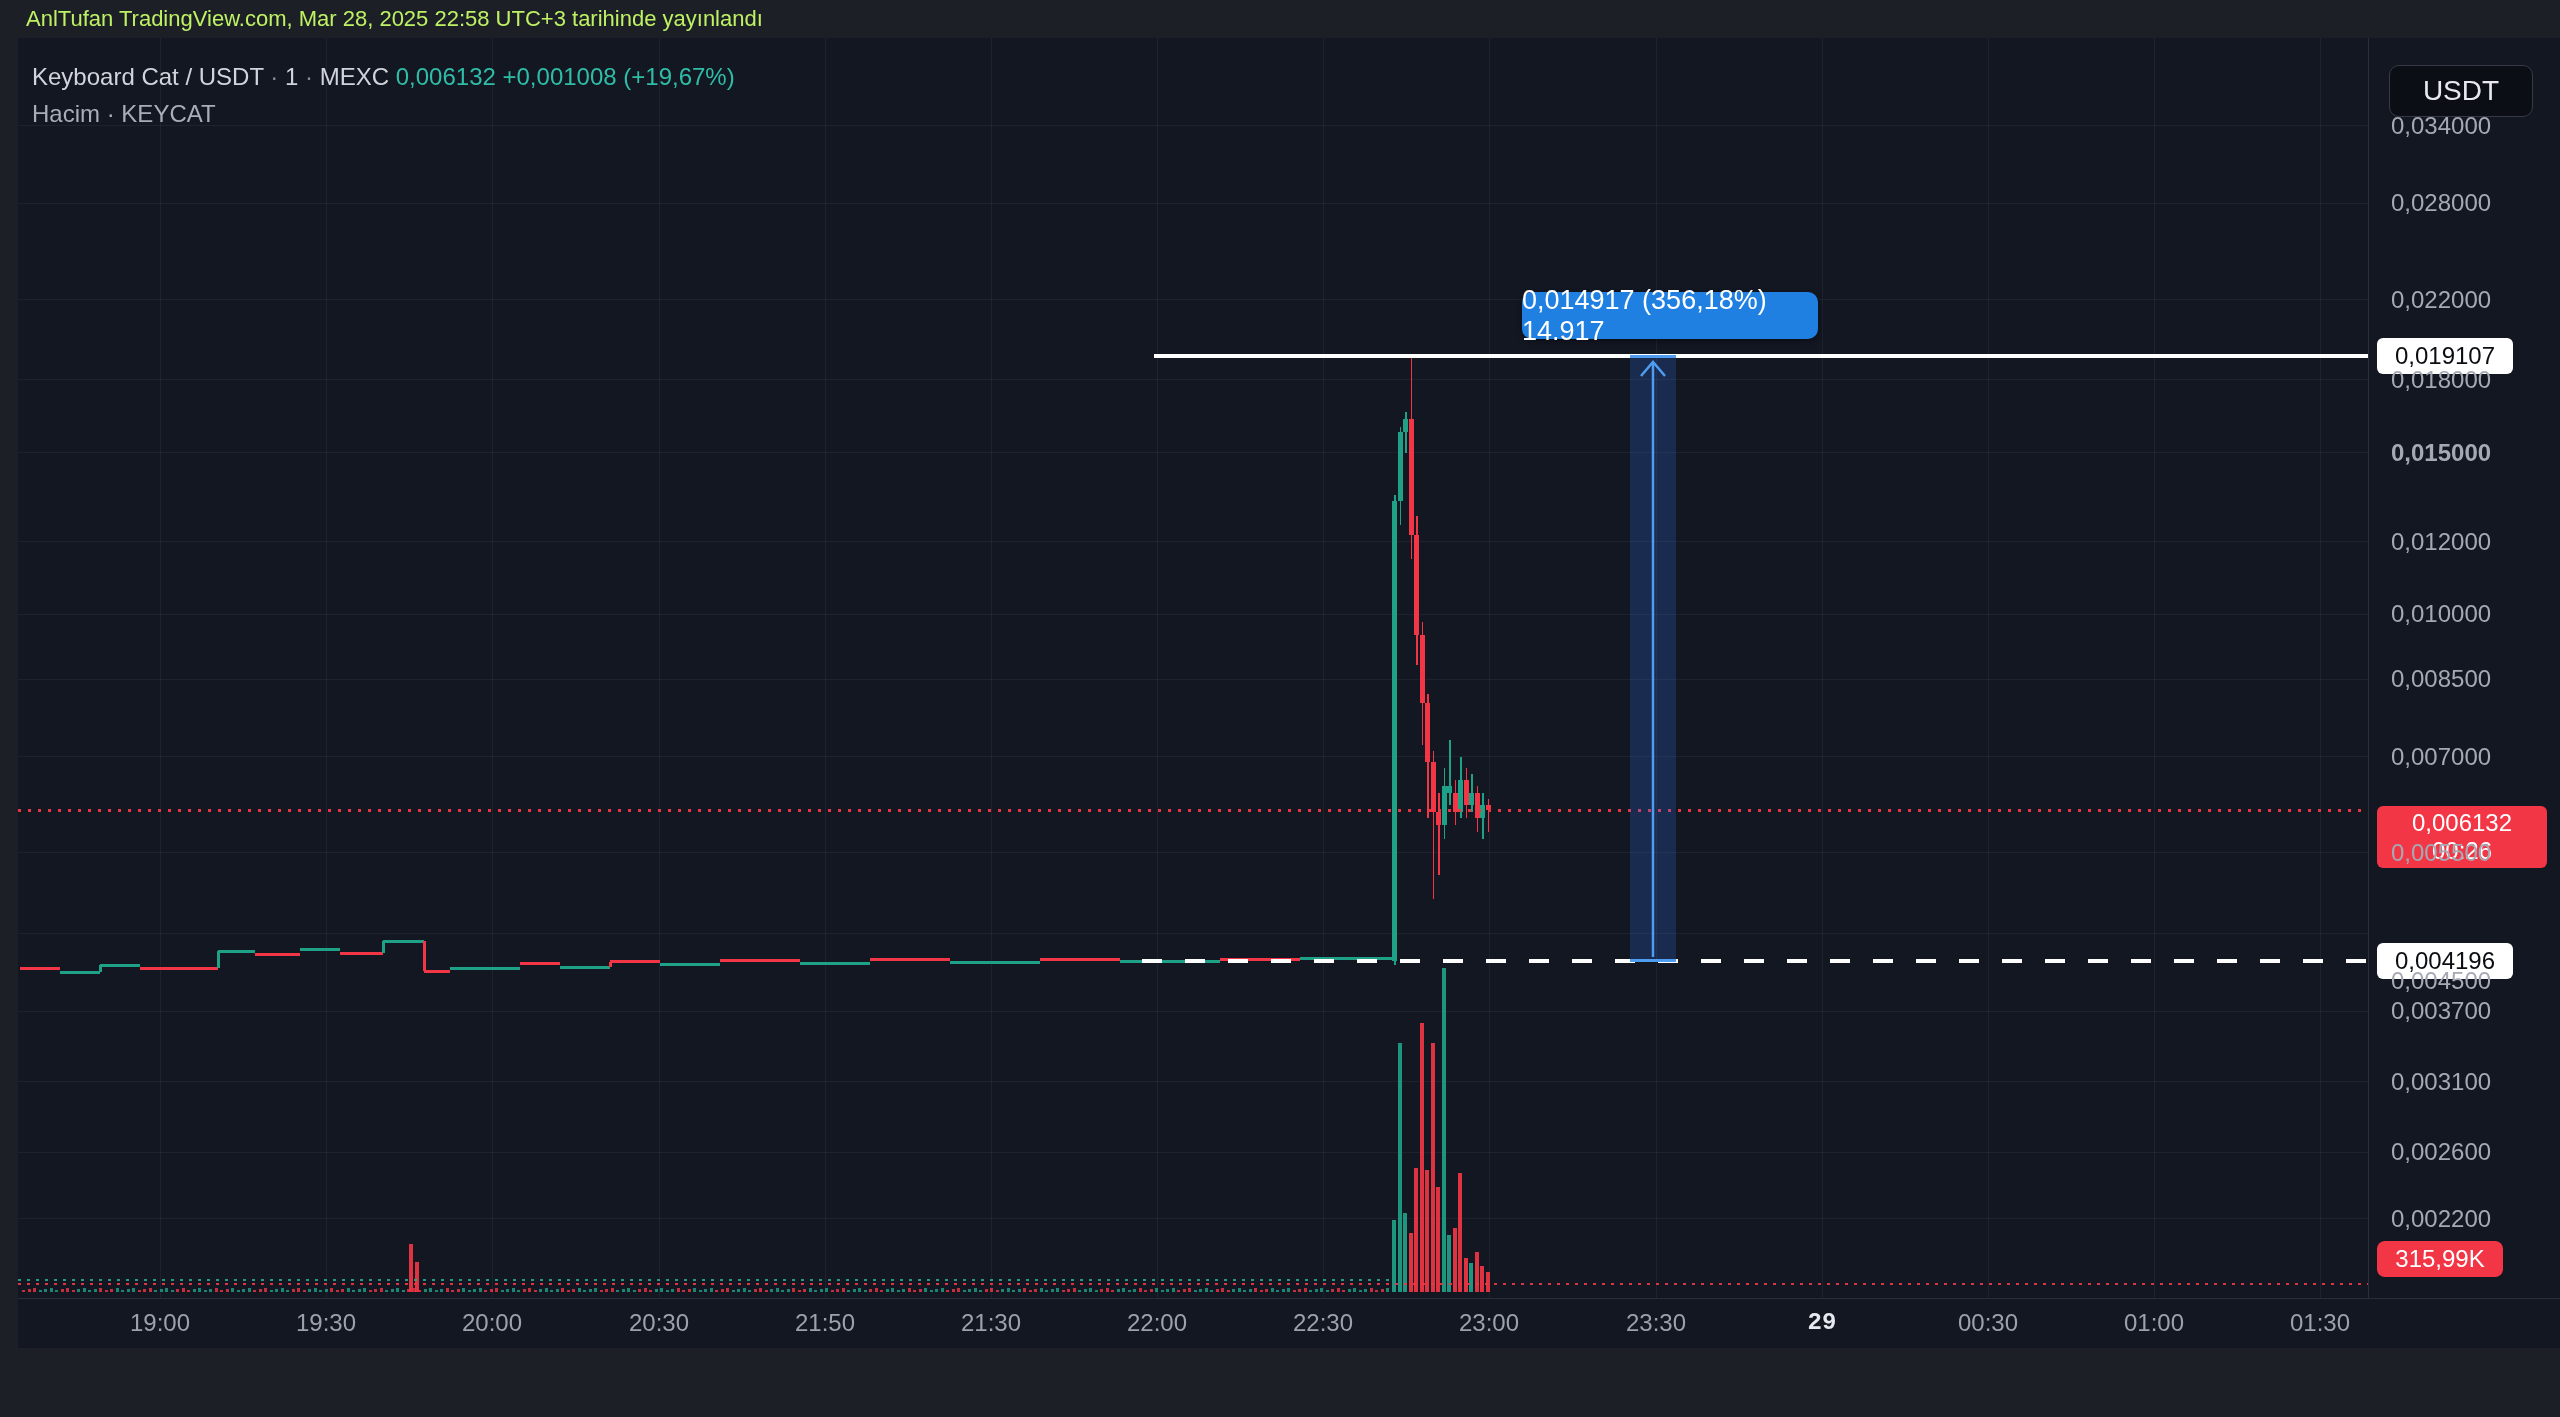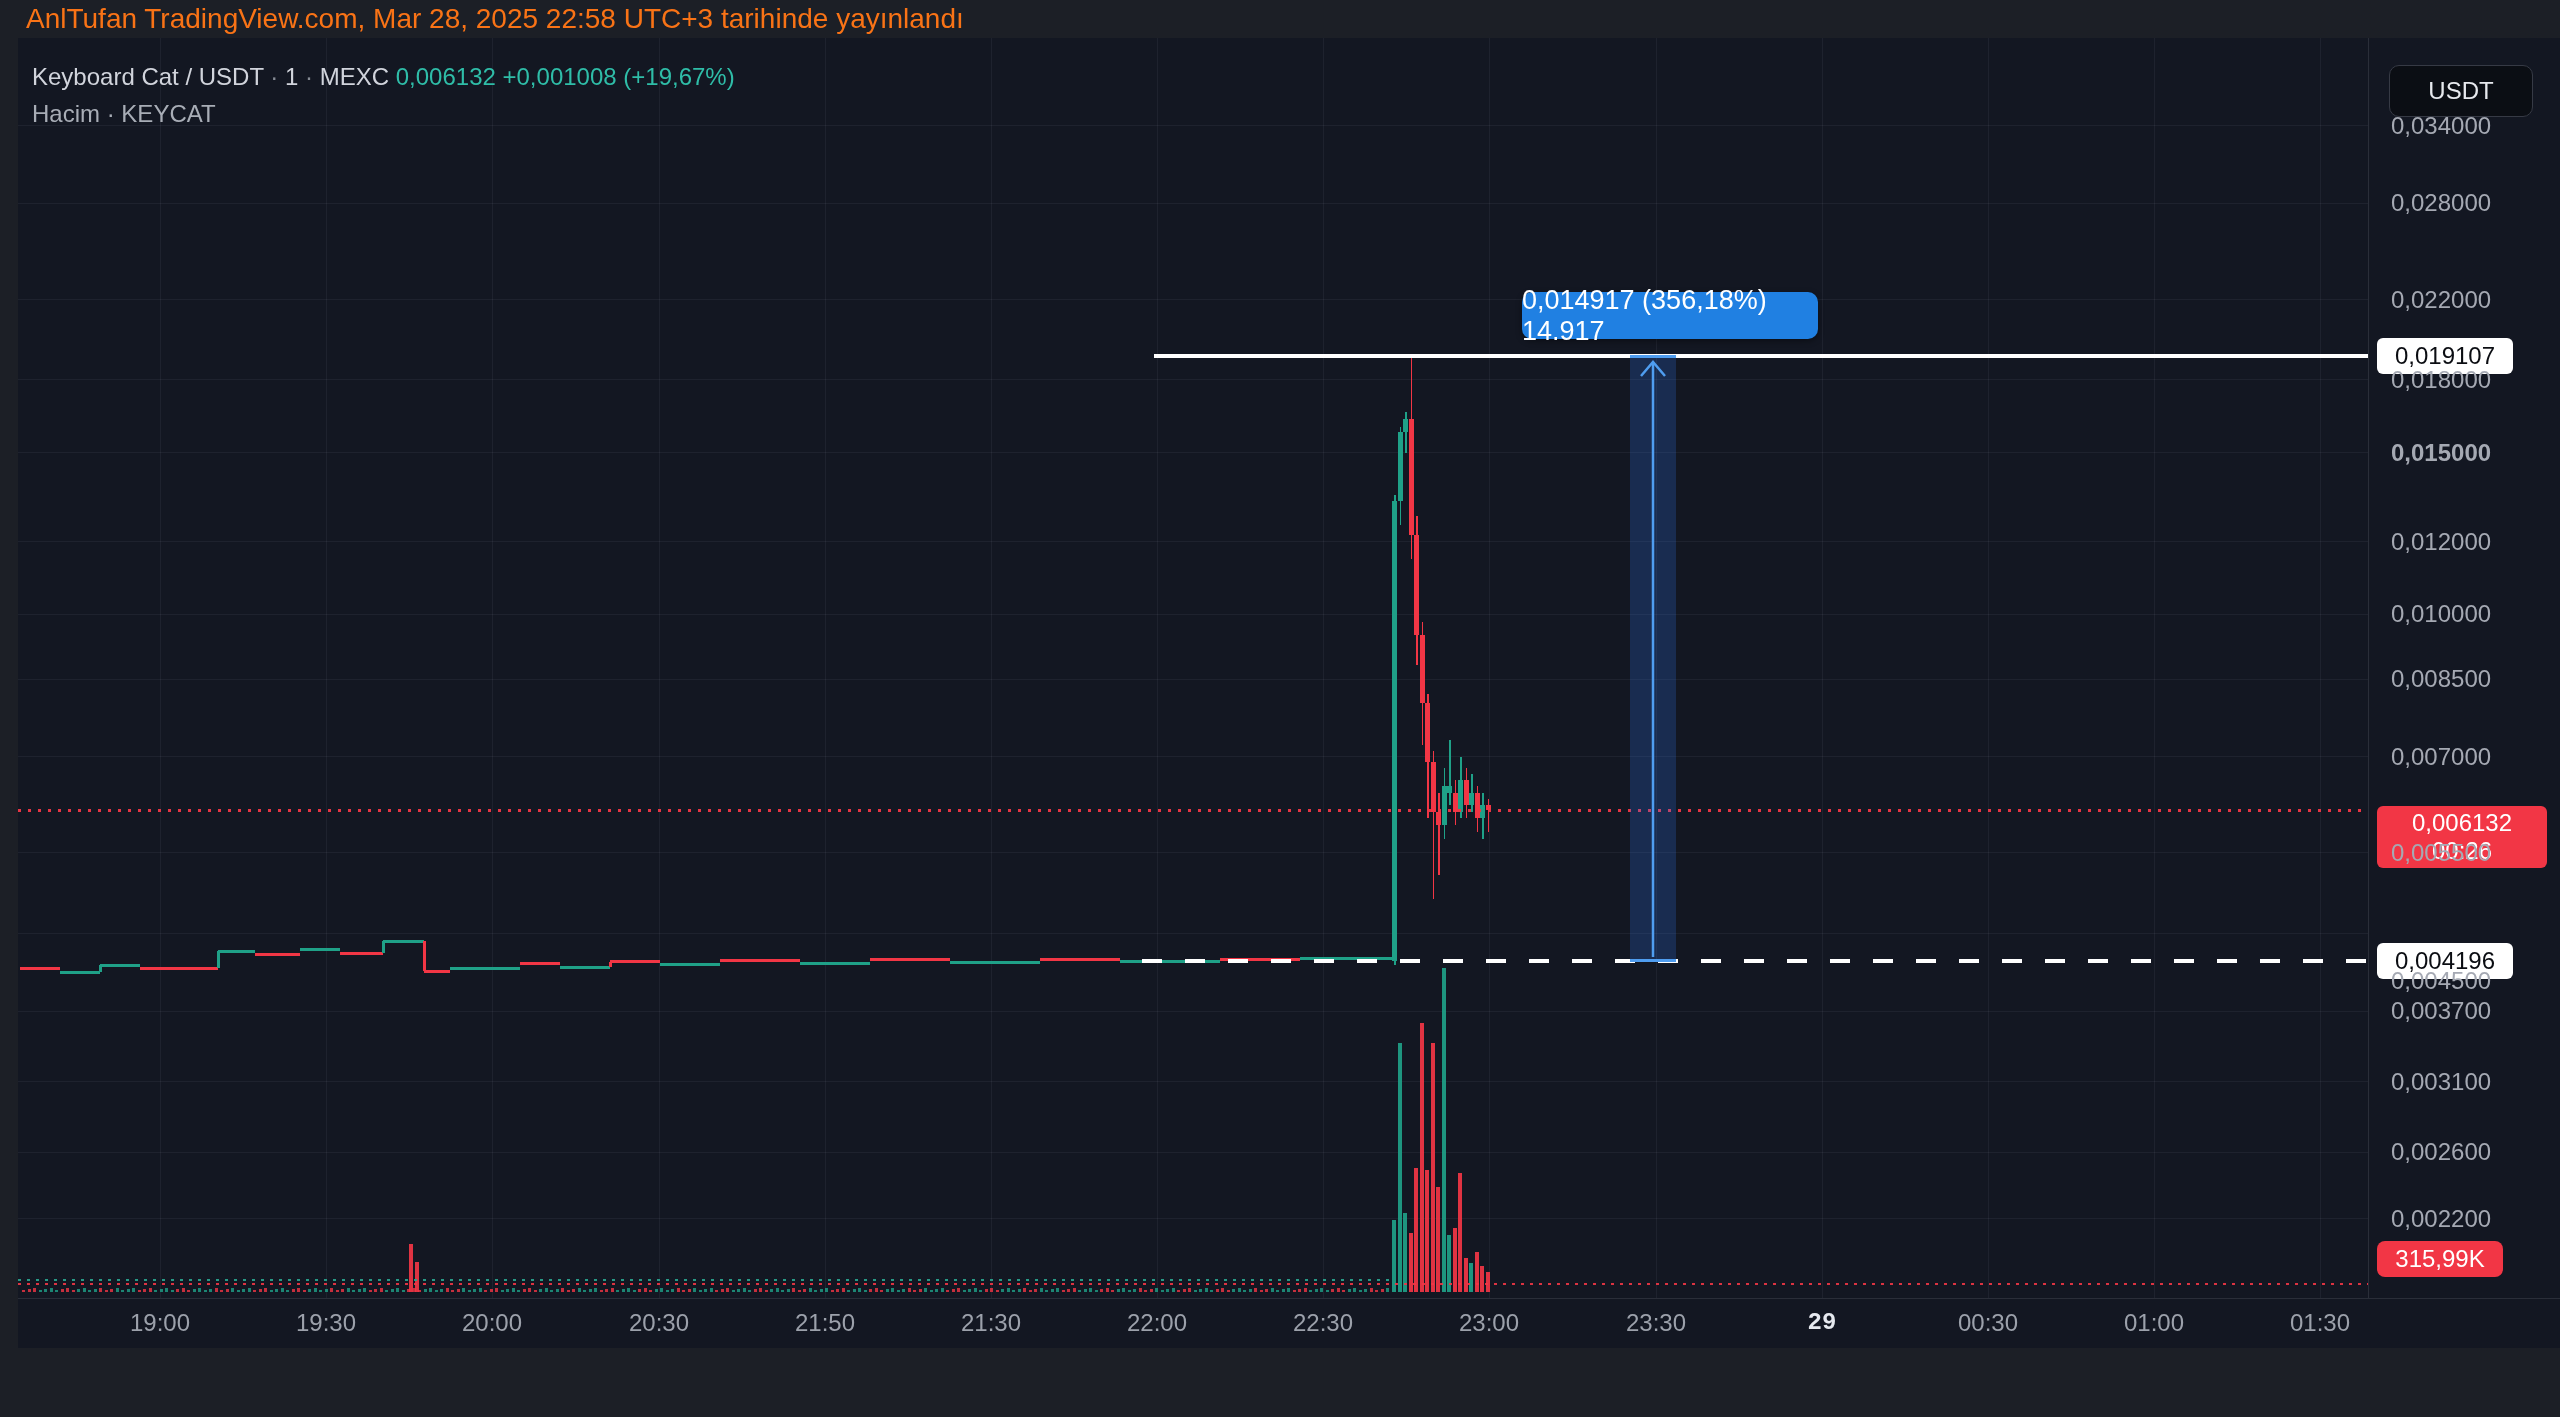--- a/index.html
+++ b/index.html
@@ -1,20 +1,20 @@
 <!DOCTYPE html>
 <html><head>
 <meta charset="utf-8">
 <style>
   html,body{margin:0;padding:0;background:#14171e;}
   .page{position:relative;width:2560px;height:1417px;background:#1c1f26;overflow:hidden;
         font-family:"Liberation Sans", sans-serif; -webkit-font-smoothing:antialiased;}
   .abs{position:absolute;}
   
-  .topbar{left:0;top:0;width:2560px;height:38px;background:#1c1f26;color:#f97316;font-size:28px;
+  .topbar{left:0;top:0;width:2560px;height:38px;background:#1c1f26;color:#bef264;font-size:22px;
           display:flex;align-items:center;padding-left:26px;box-sizing:border-box;}
   
   .widget{left:18px;top:38px;width:2542px;height:1310px;background:#131722;}
   .pane{left:0;top:0;width:2350px;height:1260px;overflow:hidden;}
   .grid-v{width:1px;top:0;height:1260px;background:rgba(240,243,250,0.055);}
   .grid-h{left:0;width:2350px;height:1px;background:rgba(240,243,250,0.055);}
   .header{left:14px;top:22px;color:#d1d4dc;font-size:24px;line-height:34px;white-space:nowrap;}
   .header .dim{color:#868b94;}
   .header .up{color:#2fbda8;}
   .header2{left:14px;top:60px;color:#a8adb6;font-size:24px;line-height:32px;white-space:nowrap;}
@@ -22,21 +22,21 @@
   .price-axis{left:2350px;top:0;width:192px;height:1260px;border-left:1px solid #2a2e39;}
   .time-axis{left:0;top:1260px;width:2542px;height:50px;border-top:1px solid #2a2e39;}
   .ptick{position:absolute;left:22px;color:#a5a9b3;font-size:24px;transform:translateY(-50%);white-space:nowrap;}
   .ttick{position:absolute;top:10px;color:#9ca1ab;font-size:24px;transform:translateX(-50%);white-space:nowrap;}
   .ttick.bold{color:#e6e9ef;font-weight:bold;font-family:Liberation Mono, monospace;}
   .candle-wick,.candle-body,.vbar,.bseg,.bcon{position:absolute;}
   .lbl-box{position:absolute;left:8px;border-radius:6px;color:#0b0d12;background:#fff;
            font-size:24px;display:flex;align-items:center;justify-content:center;white-space:nowrap;}
   .lbl-red{background:#f23645;color:#fff;}
   .usdt-btn{left:20px;top:27px;width:142px;height:50px;background:#0b0e14;border:1px solid #363a45;
-            border-radius:10px;color:#e7e9ee;font-size:24px;display:flex;align-items:center;justify-content:center;cursor:pointer;}
+            border-radius:10px;color:#e7e9ee;font-size:28px;display:flex;align-items:center;justify-content:center;cursor:pointer;}
   
   .line-solid{background:#ffffff;height:4px;}
   .line-dashed{height:4px;background:repeating-linear-gradient(90deg,#ffffff 0 20px,transparent 20px 43px);}
   .line-dotted-red{height:3px;background:repeating-linear-gradient(90deg,rgba(242,54,69,.95) 0 3px,transparent 3px 10px);}
   .line-dotted-vol-r{height:2px;background:repeating-linear-gradient(90deg,rgba(242,54,69,.9) 0 3px,transparent 3px 9px);}
   .line-dotted-vol-g{height:2px;background:repeating-linear-gradient(90deg,rgba(42,167,145,.9) 0 3px,transparent 3px 9px);}
   .measure-fill{background:rgba(49,121,245,0.22);}
   .measure-edge{height:3px;background:#4f9df0;}
   .tooltip{border-radius:10px;background:#2080e2;color:#fff;font-size:27px;font-weight:500;
            display:flex;align-items:center;justify-content:center;box-shadow:0 2px 6px rgba(0,0,0,.4);}

